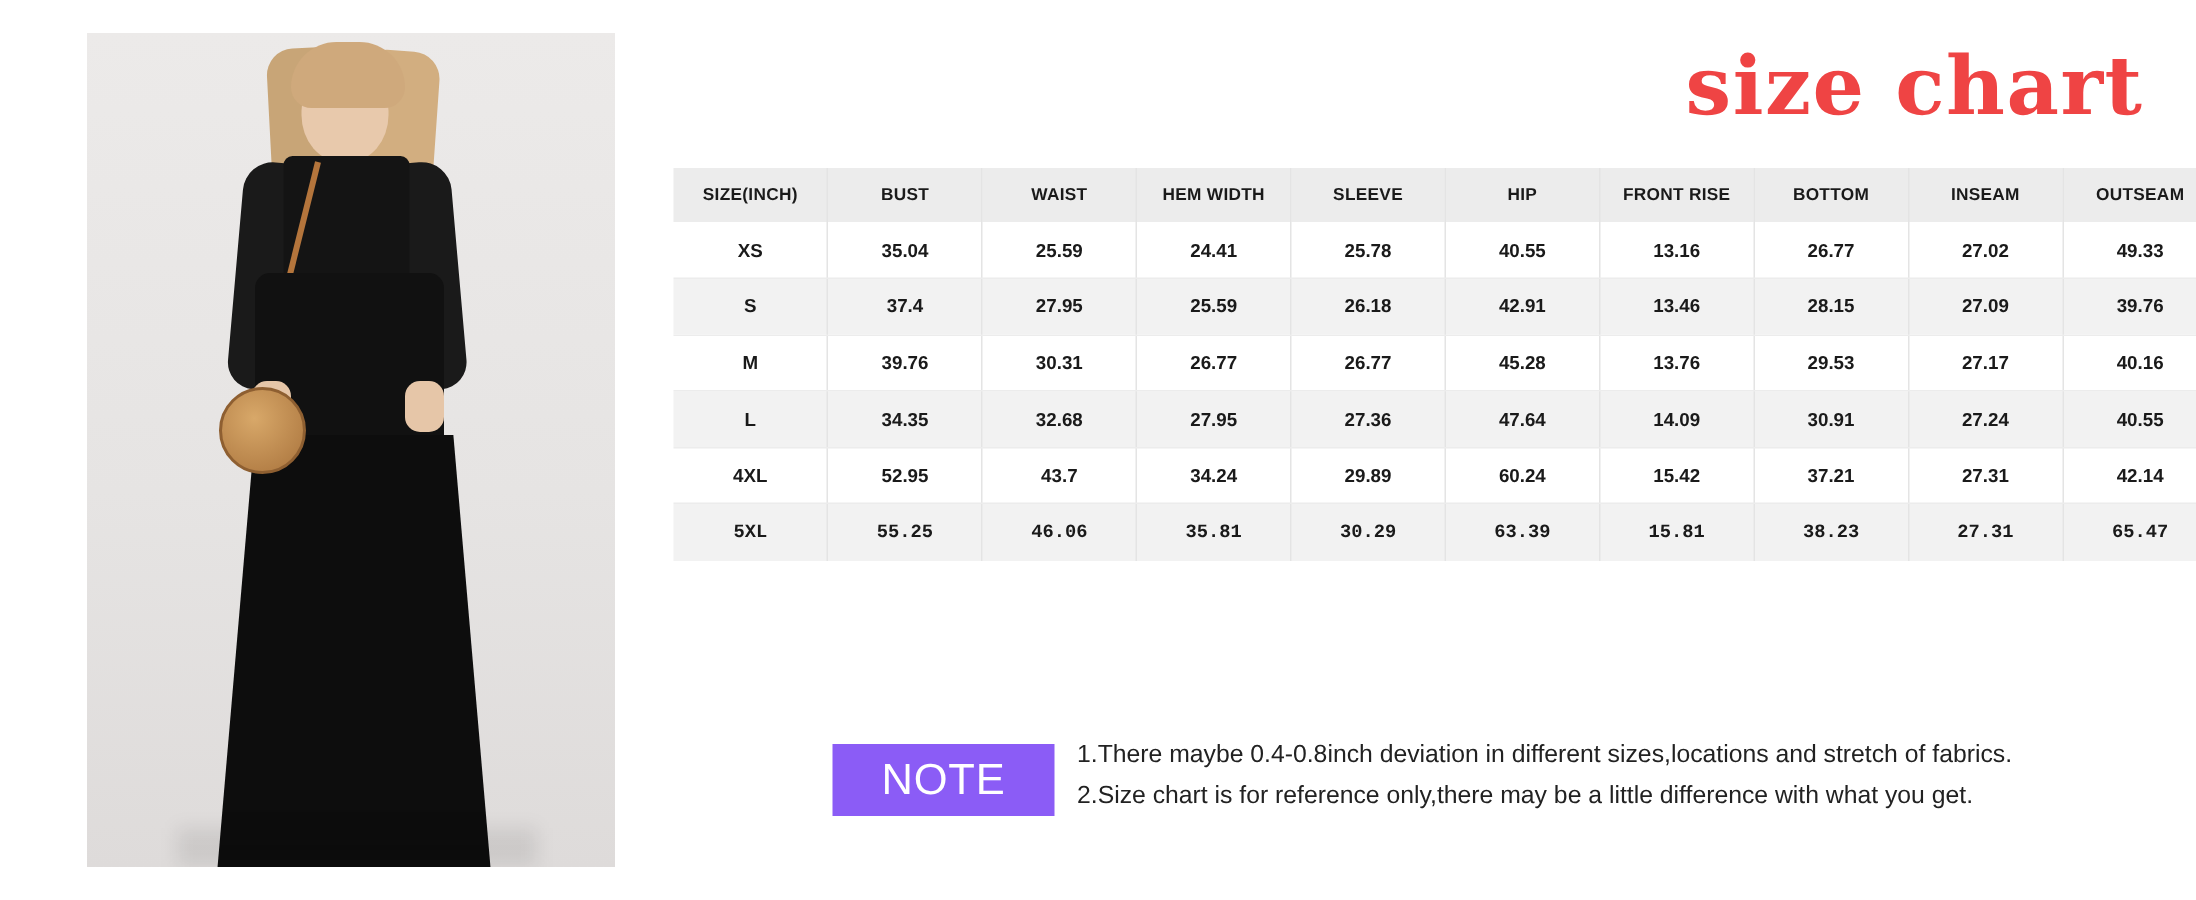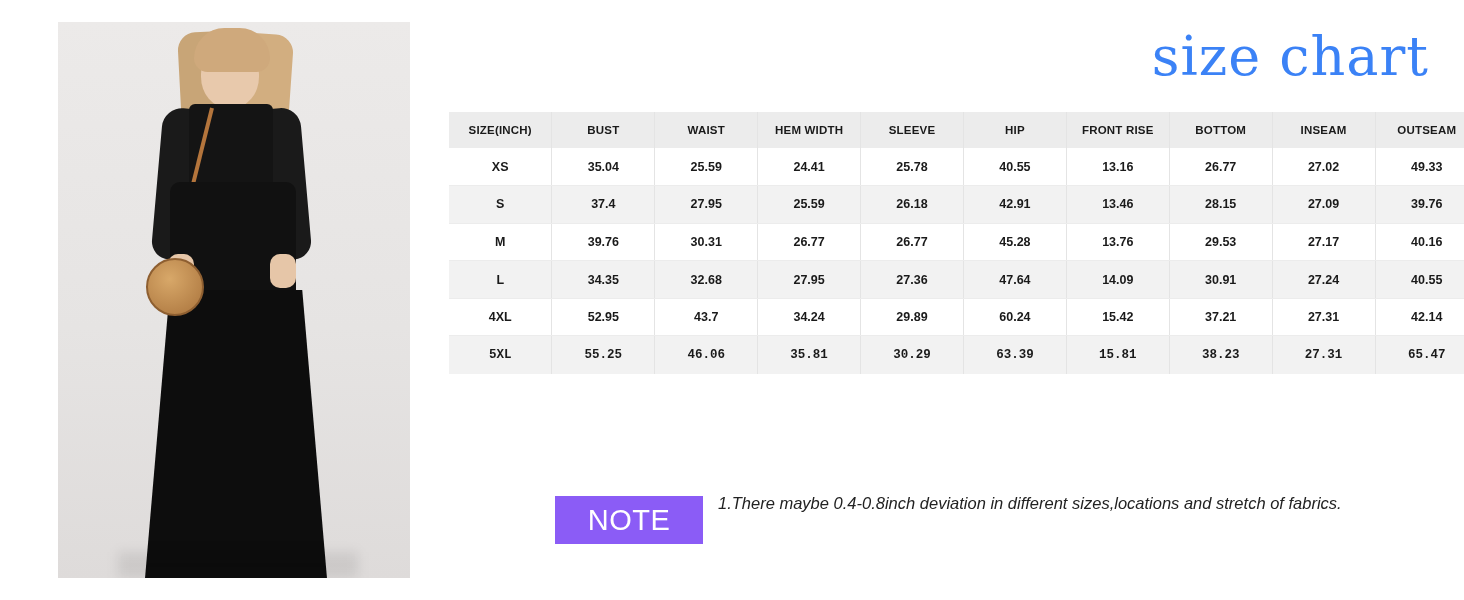--- a/index.html
+++ b/index.html
@@ -129,24 +129,24 @@
     position: absolute;
     left: 425px; top: 0;
     width: 1039px; height: 600px;
   }
 
   .title {
     position: absolute;
     right: 35px;
     top: 30px;
     font-family: "DejaVu Serif", serif;
-    font-weight: normal;
+    font-weight: bold;
     font-size: 54px;
     letter-spacing: 1px;
-    color: #3b82f6;
+    color: #ef4444;
     line-height: 1;
   }
 
   table.size-table {
     position: absolute;
     left: 24px;
     top: 112px;
     width: 1029px;
     border-collapse: collapse;
     table-layout: fixed;
@@ -190,21 +190,20 @@
     font-size: 29px;
     letter-spacing: 0.5px;
     display: flex;
     align-items: center;
     justify-content: center;
   }
   .note-lines {
     position: absolute;
     left: 293px; top: 0px;
     width: 720px;
-    font-style: italic;
   }
   .note-lines div {
     font-size: 16.5px;
     color: #222222;
     line-height: 27px;
     white-space: nowrap;
   }
 </style>
 </head>
 <body>
@@ -323,17 +322,18 @@
           <td>27.31</td>
           <td>65.47</td>
         </tr>
       </tbody>
     </table>
 
     <div class="note-area">
       <div class="note-badge">NOTE</div>
       <div class="note-lines">
         <div>1.There maybe 0.4-0.8inch deviation in different sizes,locations and stretch of fabrics.</div>
+        <div>2.Size chart is for reference only,there may be a little difference with what you get.</div>
       </div>
     </div>
 
   </div>
 </div>
 
 </body></html>

